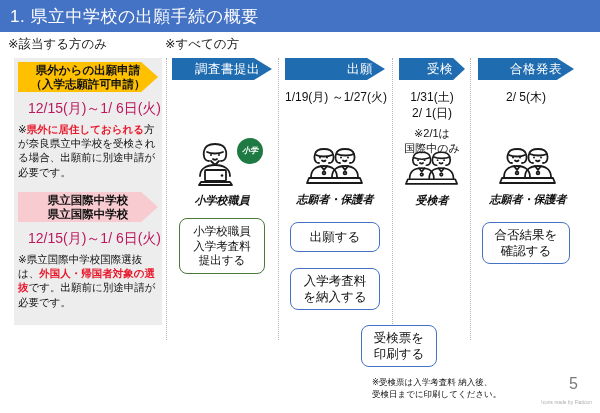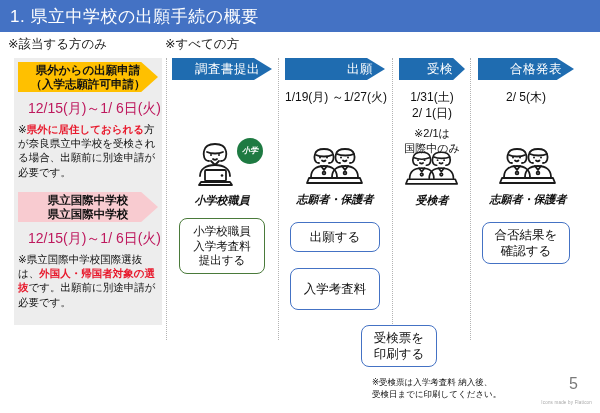--- a/index.html
+++ b/index.html
@@ -205,20 +205,21 @@
   <div class="cap">志願者・保護者</div>
 </div>
 
 <div class="abox" style="position:absolute;left:290px;top:222px;width:90px;height:30px;">
   <div>出願する</div>
 </div>
 
 <div class="abox" style="position:absolute;left:290px;top:268px;width:90px;height:42px;">
   <div>
     <div>入学考査料</div>
+    <div>を納入する</div>
   </div>
 </div>
 
 <div class="abox" style="position:absolute;left:361px;top:325px;width:76px;height:42px;">
   <div>
     <div>受検票を</div>
     <div>印刷する</div>
   </div>
 </div>
 

